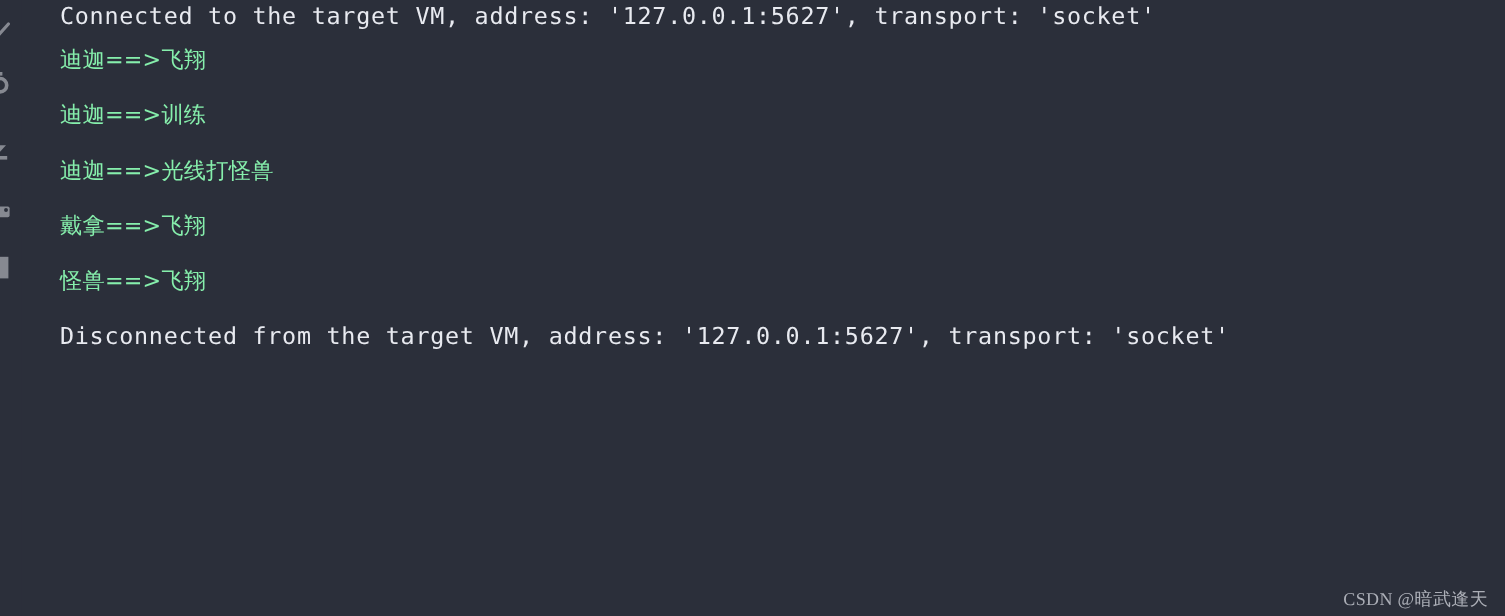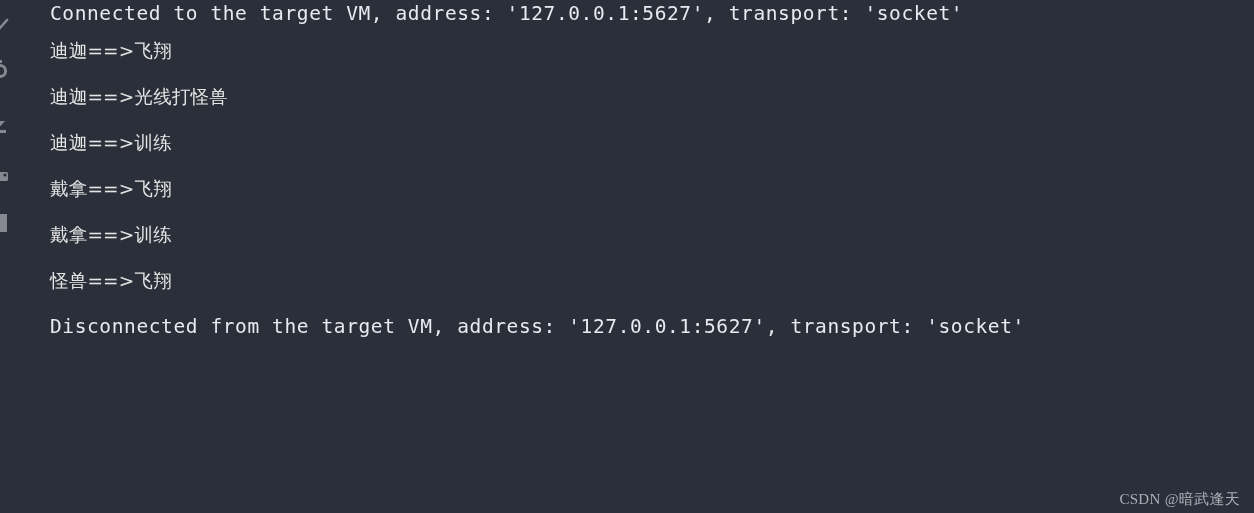--- a/index.html
+++ b/index.html
@@ -64,21 +64,21 @@
   }
   .line:first-child { height: 28px; line-height: 28px; }
 
   .line.system {
     color: #e8eaf0;
     font-family: "DejaVu Sans Mono", "Liberation Mono", monospace;
     font-size: 19.5px;
     letter-spacing: 0.6px;
   }
   .line.stdout {
-    color: #e5e5e5;
+    color: #86efac;
     font-family: "DejaVu Sans", "Liberation Sans", sans-serif;
     font-size: 18.5px;
     letter-spacing: 0.2px;
   }
 
   
   .watermark {
     position: absolute;
     right: 14px;
     bottom: 4px;
@@ -136,27 +136,26 @@
     </div>
 
   </div>
 
   <div class="console-body">
 
     <div class="line system">Connected to the target VM, address: '127.0.0.1:5627', transport: 'socket'</div>
 
     <div class="line stdout">迪迦==&gt;飞翔</div>
 
+    <div class="line stdout">迪迦==&gt;训练</div>
+
     <div class="line stdout">迪迦==&gt;光线打怪兽</div>
-
-    <div class="line stdout">迪迦==&gt;训练</div>
 
     <div class="line stdout">戴拿==&gt;飞翔</div>
 
-    <div class="line stdout">戴拿==&gt;训练</div>
 
 
     <div class="line stdout">怪兽==&gt;飞翔</div>
 
 
 
     <div class="line system">Disconnected from the target VM, address: '127.0.0.1:5627', transport: 'socket'</div>
 
   </div>
 

